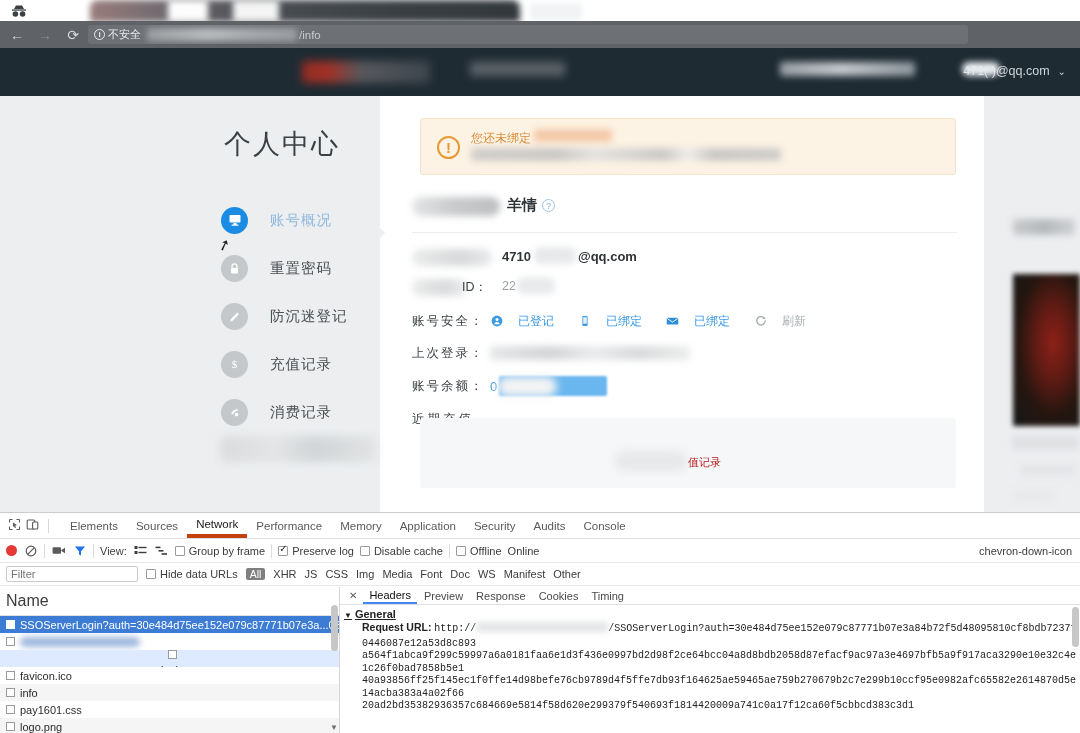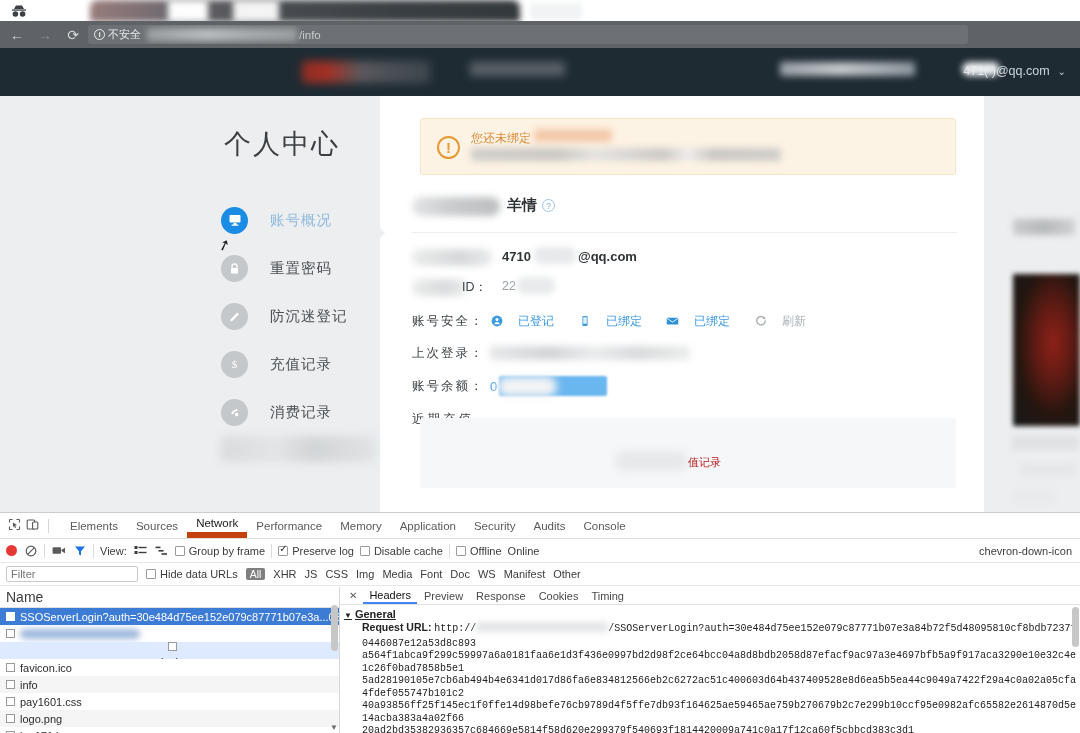--- a/index.html
+++ b/index.html
@@ -161,41 +161,41 @@
   .rail-b3 { position: absolute; left: 1014px; top: 395px; width: 40px; height: 11px; background: #e7e9ea; filter: blur(3px); }
 
   .cursor-arrow { position: absolute; left: 218px; top: 140px; color: #1d1f20; font-size: 15px; transform: rotate(-20deg); }
 
   
   .devtools { position: absolute; left: 0; top: 512px; width: 1080px; height: 221px; background: #fff; border-top: 1px solid #cdcdcd; }
   .dt-tabbar { position: relative; height: 26px; border-bottom: 1px solid #e0e0e0; display: flex; align-items: center; }
   .dt-icons { display: flex; align-items: center; gap: 5px; padding: 0 8px; color: #5a5a5a; font-size: 12px; }
   .dt-sep { width: 1px; height: 14px; background: #d8d8d8; margin: 0 4px; }
   .dt-tab { padding: 0 9px; height: 25px; display: flex; align-items: center; font-size: 11.5px; color: #5a5a5a; cursor: pointer; }
-  .dt-tab.active { color: #1a1a1a; border-bottom: 6px solid #c2410c; }
+  .dt-tab.active { color: #1a1a1a; border-bottom: 4px solid #c2410c; }
 
   .dt-toolbar { height: 24px; border-bottom: 1px solid #e8e8e8; display: flex; align-items: center; padding: 0 6px; gap: 6px; font-size: 11px; color: #3c3c3c; }
   .rec-dot { width: 11px; height: 11px; border-radius: 50%; background: #e53935; }
   .tb-ico { width: 15px; height: 14px; display: flex; align-items: center; justify-content: center; color: #5a5a5a; font-size: 11px; cursor: pointer; }
   .tb-ico.blue { color: #1a73e8; }
   .cb { width: 10px; height: 10px; border: 1px solid #9a9a9a; border-radius: 1px; background: #fff; display: inline-block; vertical-align: -1px; }
   .cb.checked { background: #fff; position: relative; }
   .cb.checked:after { content: "✓"; position: absolute; left: 0px; top: -4px; font-size: 10px; color: #222; }
   .tb-item { display: flex; align-items: center; gap: 4px; white-space: nowrap; cursor: pointer; }
   .tb-sep { width: 1px; height: 14px; background: #dcdcdc; }
 
   .dt-filterbar { height: 23px; border-bottom: 1px solid #e8e8e8; display: flex; align-items: center; padding: 0 6px; gap: 8px; font-size: 11px; color: #3c3c3c; }
   .filter-input { width: 132px; height: 16px; border: 1px solid #c9c9c9; border-radius: 2px; font-size: 11px;
      padding: 0 4px; color: #9a9a9a; background: #fff; font-family: "Liberation Sans", sans-serif; }
   .pill-all { background: #7f7f7f; color: #fff; border-radius: 2px; padding: 0px 4px; font-size: 10.5px; filter: blur(0.3px); }
   .ftype { cursor: pointer; white-space: nowrap; }
 
   .dt-body { position: absolute; left: 0; top: 74px; width: 1080px; height: 147px; display: flex; }
   .net-list { width: 340px; border-right: 1px solid #d6d6d6; position: relative; overflow: hidden; }
-  .net-head { height: 21px; border-bottom: 1px solid #e0e0e0; font-size: 14px; color: #3c3c3c; display: flex; align-items: center; padding-left: 6px; }
+  .net-head { height: 29px; border-bottom: 1px solid #e0e0e0; font-size: 16px; color: #3c3c3c; display: flex; align-items: center; padding-left: 6px; }
   .net-row { height: 17px; display: flex; align-items: center; gap: 5px; padding-left: 6px; font-size: 11px; color: #2b2b2b; white-space: nowrap; overflow: hidden; cursor: pointer; }
   .net-row.selected { background: #3c7cd4; color: #fff; }
   .net-row.hl { background: #ddeaff; flex-direction: column; }
   .net-row.zebra { background: #f5f5f5; }
   .rowcb { width: 9px; height: 9px; border: 1px solid #9a9a9a; background: #fff; flex: 0 0 auto; }
   .net-row.selected .rowcb { border-color: #fff; }
   .row-blur { width: 120px; height: 10px; background: #9db7dd; filter: blur(3px); border-radius: 5px; }
   .net-scroll { position: absolute; right: 1px; top: 18px; width: 7px; height: 46px; background: #c7c7c7; border-radius: 4px; }
   .sb-up { position: absolute; right: 1px; top: 19px; font-size: 8px; color: #6b6b6b;}
   .sb-dn { position: absolute; right: 1px; bottom: 2px; font-size: 8px; color: #6b6b6b;}
@@ -591,21 +591,20 @@
 
         <div class="gen-head">
           <span class="tri">▼</span><span>General</span>
         </div>
 
         <div class="kv">
           <b>Request URL:</b>
           <span class="mono">http://</span><span class="url-host-blur"></span><span class="mono">/SSOServerLogin?auth=30e484d75ee152e079c87771b07e3a84b72f5d48095810cf8bdb7237f0446087e12a53d8c893</span>
         </div>
         <div class="kv mono">a564f1abca9f299c59997a6a0181faa6e1d3f436e0997bd2d98f2ce64bcc04a8d8bdb2058d87efacf9ac97a3e4697bfb5a9f917aca3290e10e32c4e1c26f0bad7858b5e1</div>
-        <div class="kv mono">5ad28190105e7cb6ab494b4e6341d017d86fa6e834812566eb2c6272ac51c400603d64b437409528e8d6ea5b5ea44c9049a7422f29a4c0a02a05cfa4fdef055747b101c2</div>
         <div class="kv mono">40a93856ff25f145ec1f0ffe14d98befe76cb9789d4f5ffe7db93f164625ae59465ae759b270679b2c7e299b10ccf95e0982afc65582e2614870d5e14acba383a4a02f66</div>
         <div class="kv mono">20ad2bd35382936357c684669e5814f58d620e299379f540693f1814420009a741c0a17f12ca60f5cbbcd383c3d1</div>
 
         <div class="det-scroll"></div>
       </div>
     </div>
 
   </div>
 
 </div>

